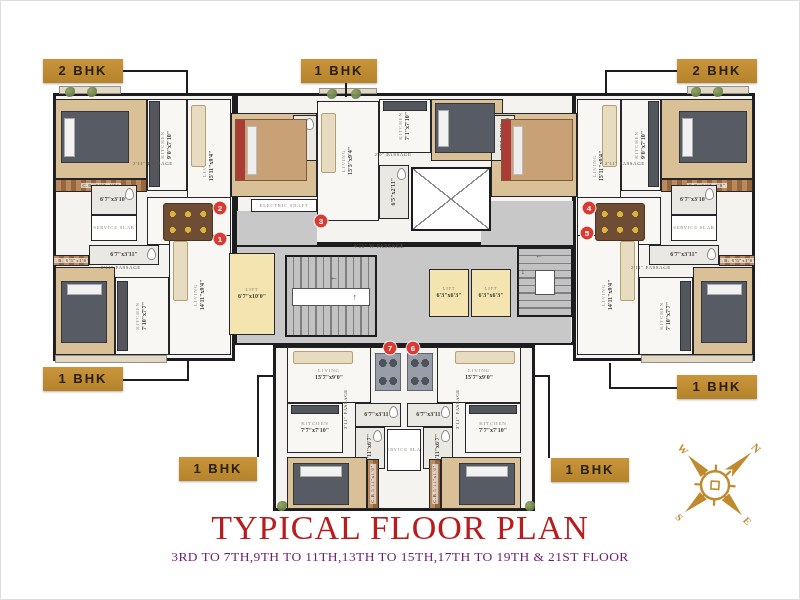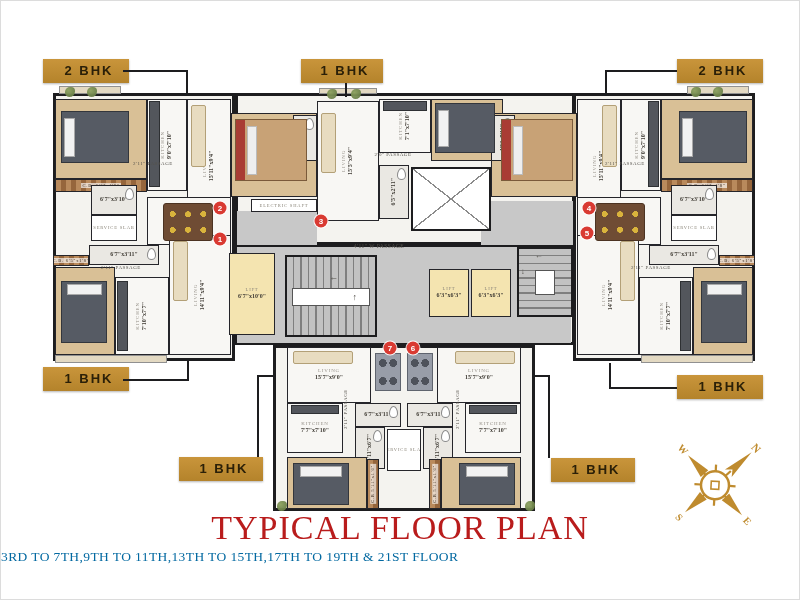--- a/index.html
+++ b/index.html
@@ -57,28 +57,28 @@
      linear-gradient(to bottom right,transparent 49.3%,#8a8a8a 49.3%,#8a8a8a 50.7%,transparent 50.7%);}
   .k-plant{width:10px;height:10px;background:radial-gradient(circle at 35% 35%,#8ba05e,#5d7340);border-radius:50% 40% 55% 45%;opacity:.95;}
   
   .ann{position:absolute;transform:translate(-50%,-50%);font-size:5px;color:#55524c;white-space:nowrap;letter-spacing:.5px;}
   .ann.rot{transform:translate(-50%,-50%) rotate(-90deg);}
   .marker{position:absolute;width:13px;height:13px;border-radius:50%;background:#d93a32;color:#fff;
           font:bold 8px/13px "Liberation Sans",sans-serif;text-align:center;transform:translate(-50%,-50%);
           box-shadow:0 0 0 1px rgba(255,255,255,.9);}
   .tag{position:absolute;background:linear-gradient(180deg,#c9953b,#b4832b);color:#2b2008;
        font:bold 13px/24px "Liberation Sans",sans-serif;text-align:center;letter-spacing:2px;
-       box-shadow:0 1px 2px rgba(0,0,0,.3);padding-left:6px;}
+       box-shadow:0 1px 2px rgba(0,0,0,.3);}
   .tline{position:absolute;background:#1d1d1f;}
   
   #wing{position:absolute;left:38px;top:466px;color:#3b3b3e;white-space:nowrap;}
   #wing .big{font-size:57px;line-height:1;}
   #wing .small{font-size:26px;letter-spacing:4px;}
   #title{position:absolute;left:0;right:0;top:510px;text-align:center;font-size:34px;color:#b91c1c;letter-spacing:1px;line-height:1;}
-  #subtitle{position:absolute;left:0;right:0;top:548px;text-align:left;font-size:13.5px;color:#0369a1;letter-spacing:.4px;}
+  #subtitle{position:absolute;left:0;right:0;top:548px;text-align:center;font-size:13.5px;color:#701a75;letter-spacing:.4px;}
   #compass{position:absolute;left:658px;top:426px;}
   #compass text{font-family:"Liberation Serif",serif;font-weight:bold;}
 </style>
 </head>
 <body>
 
 <div id="page">
   <div id="plan">
       <div class="outline" style="left: 52px; top: 92px; width: 182px; height: 268px; position: absolute;"></div>
       <div class="outline" style="left: 234px; top: 92px; width: 340px; height: 152px; position: absolute;"></div>

